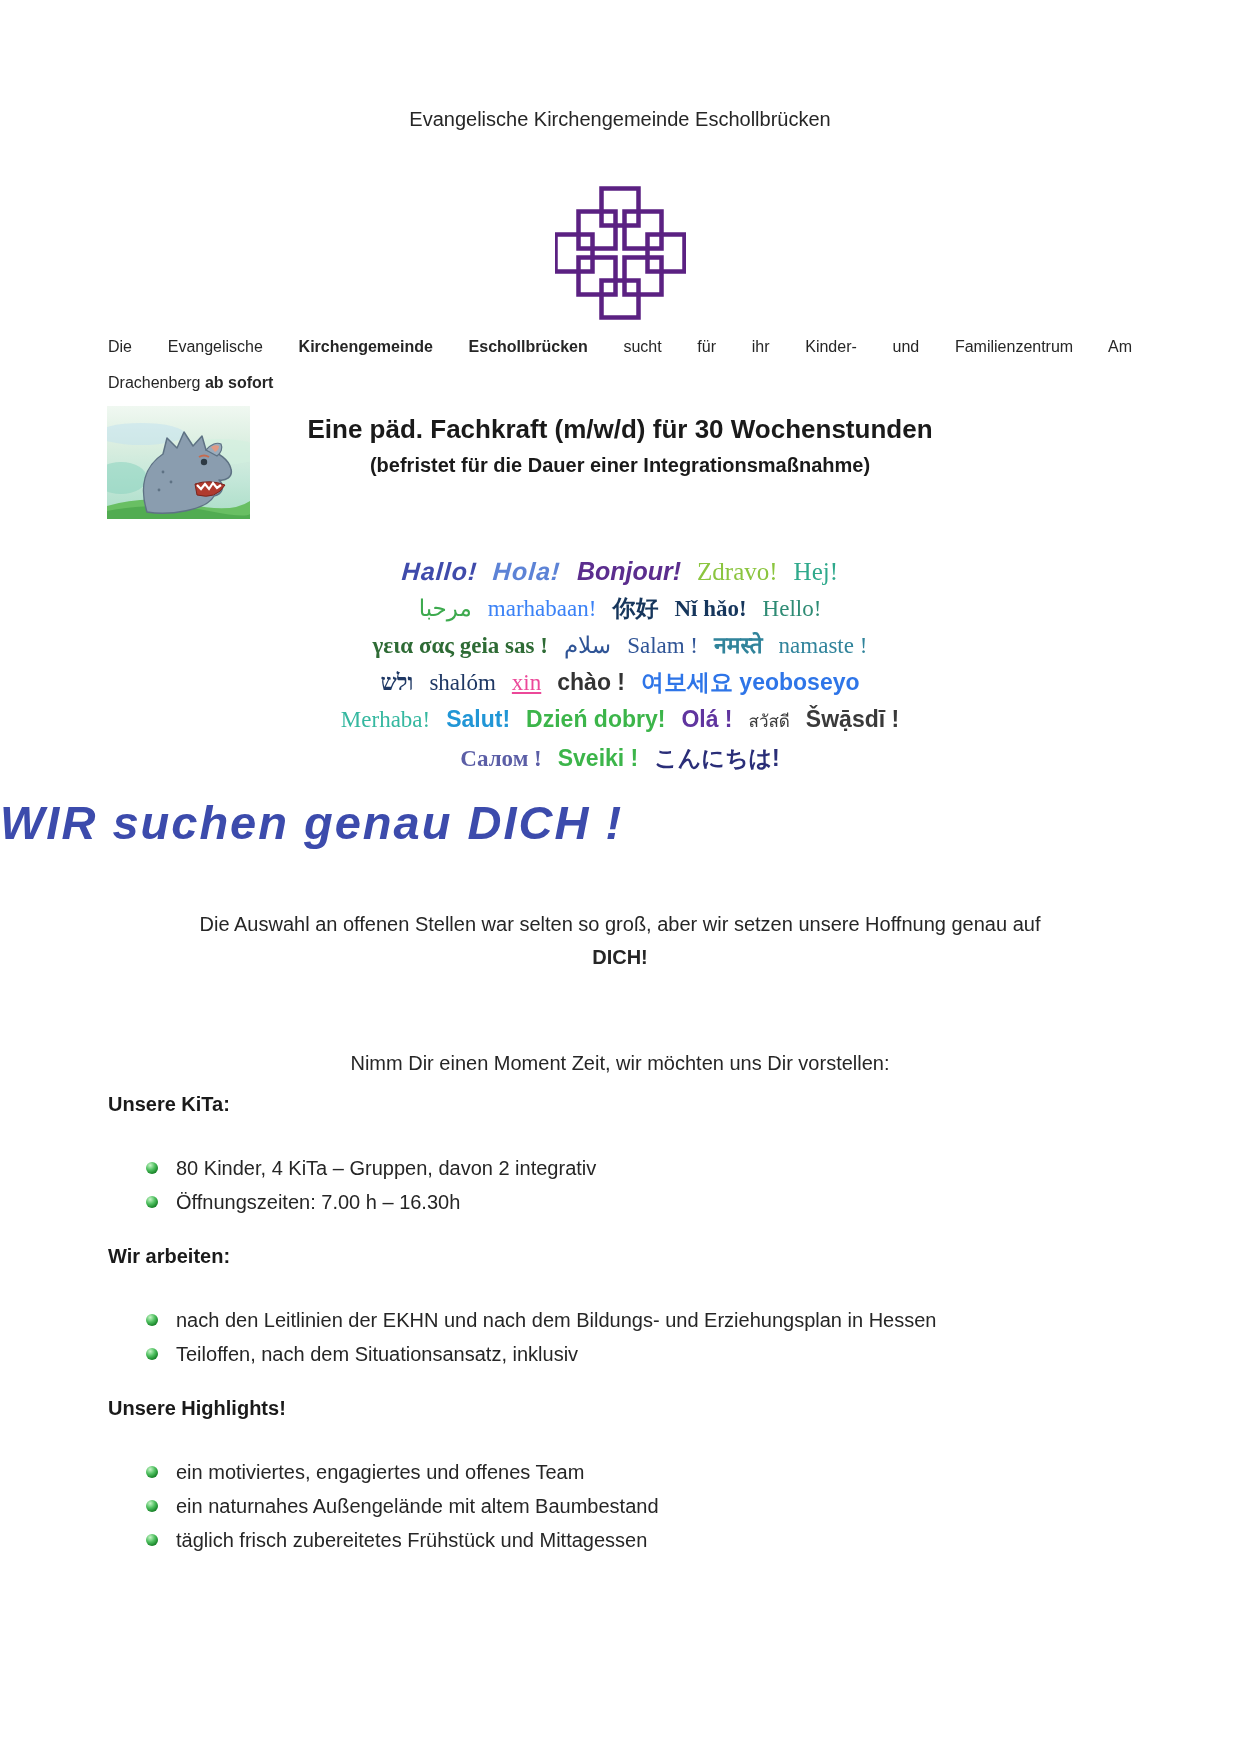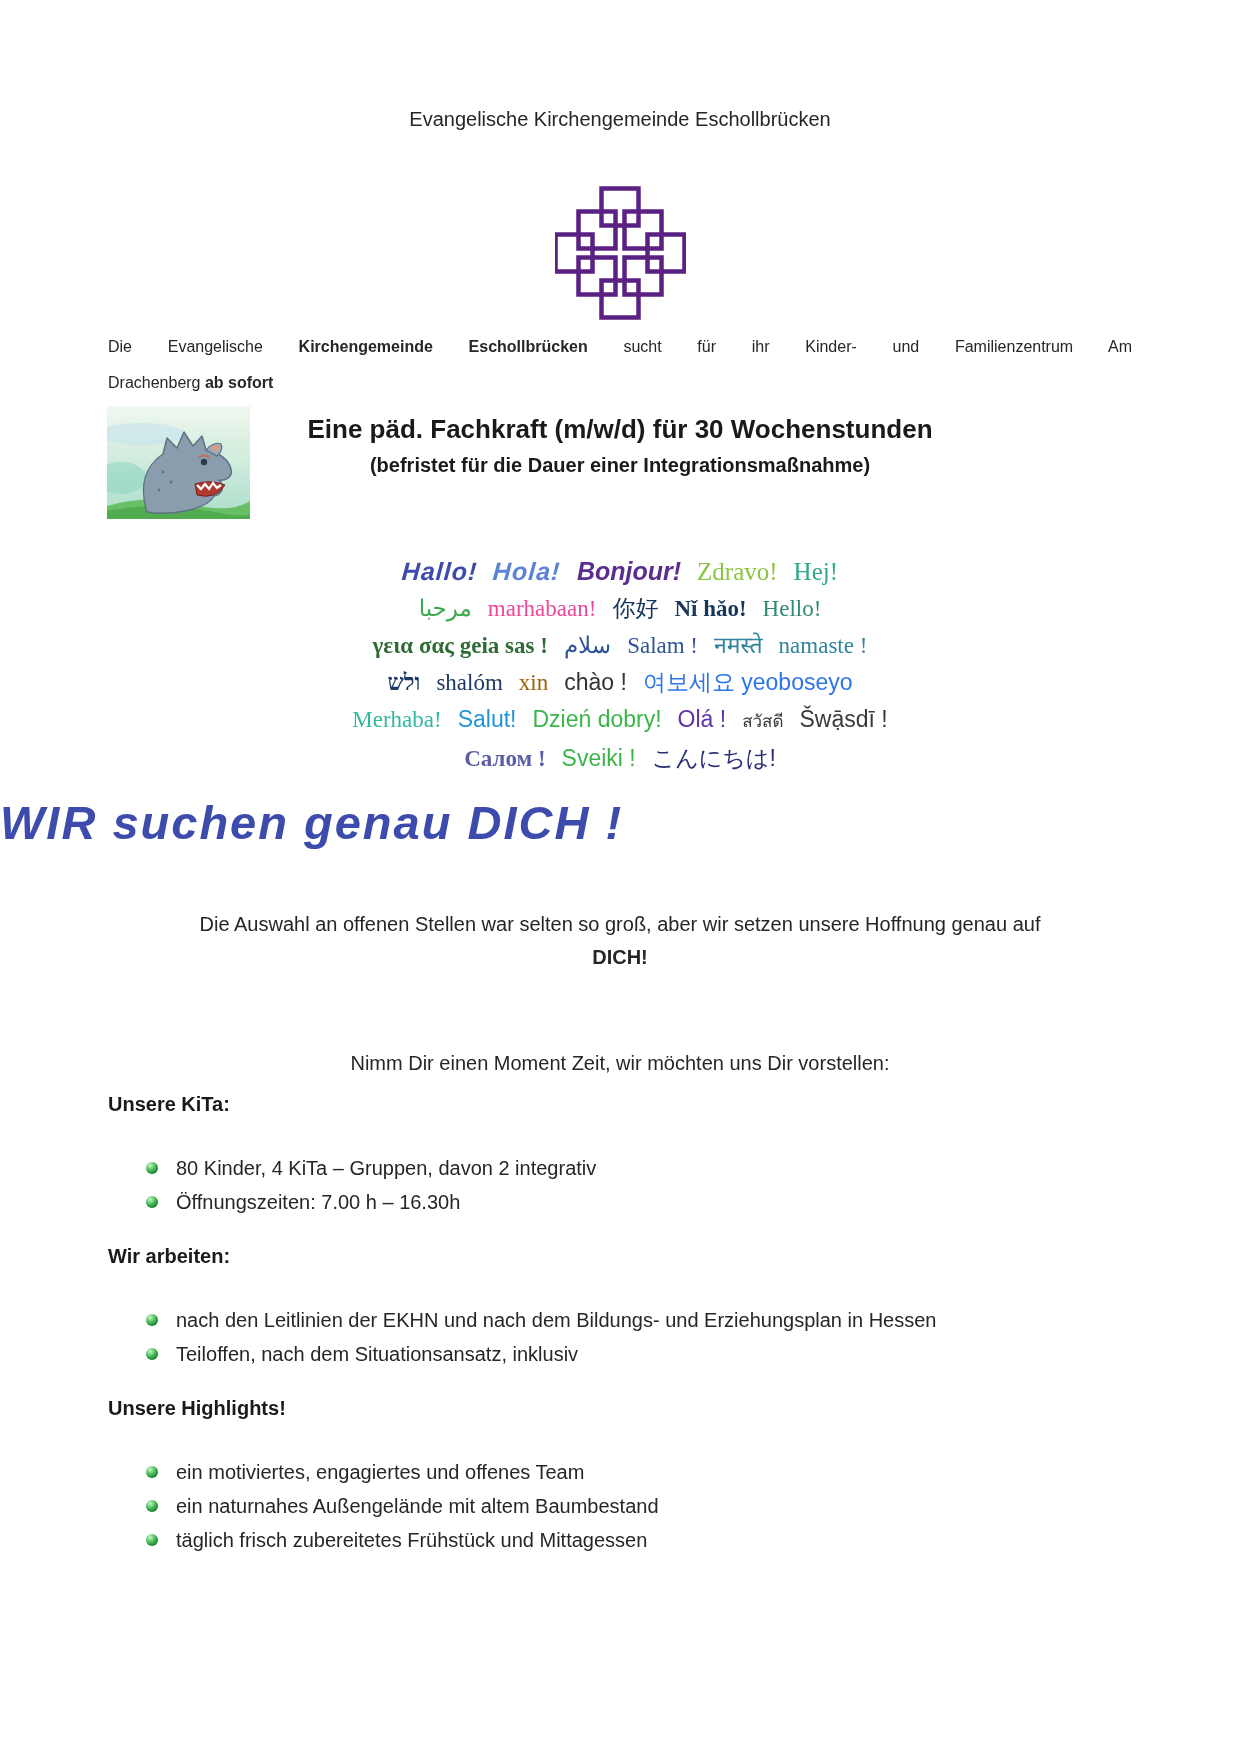--- a/index.html
+++ b/index.html
@@ -29,21 +29,21 @@
   .intro b{ font-weight:700; }
   .dragon-wrap{ position:absolute; top:406px; left:107px; width:143px; height:113px; }
   .job-block{ position:absolute; top:413px; left:0; width:1240px; text-align:center; }
   .job-title{ font-size:26px; font-weight:700; line-height:32px; color:#1a1a1a; }
   .job-subtitle{ font-size:20px; font-weight:700; line-height:26px; margin-top:7px; color:#1a1a1a; }
   .greetings{ position:absolute; top:553px; left:0; width:1240px; text-align:center; }
   .g-line{ line-height:36px; font-size:23px; white-space:nowrap; }
   .g-line .gw{ margin:0 8px; }
   .gw.sf{ font-family:"Liberation Serif","DejaVu Serif",serif; }
   .gw.sfb{ font-family:"Liberation Serif","DejaVu Serif",serif; font-weight:700; }
-  .gw.b{ font-weight:400; }
+  .gw.b{ font-weight:700; }
   .gw.bi{ font-weight:700; font-style:italic; }
   .gw.sc{ font-weight:700; font-style:italic; letter-spacing:1px; transform:skewX(-4deg); display:inline-block; }
   .gw.sm{ font-size:17px; }
   .gw.ltr{ unicode-bidi:bidi-override; direction:ltr; }
   .headline{
     position:absolute; top:795px; left:0; width:1220px; 
     font-size:47px; font-weight:700; font-style:italic; letter-spacing:2px;
     color:var(--headline-blue);
   }
   .pitch{
@@ -124,23 +124,23 @@
     </svg>
   </div>
 
   <div class="job-block">
     <div class="job-title">Eine päd. Fachkraft (m/w/d) für 30 Wochenstunden</div>
     <div class="job-subtitle">(befristet für die Dauer einer Integrationsmaßnahme)</div>
   </div>
 
   <div class="greetings">
       <div class="g-line" style="font-size: 25px;"><span class="gw sc" style="color: rgb(63, 75, 171);">Hallo!</span><span class="gw sc" style="color: rgb(93, 131, 214);">Hola!</span><span class="gw bi" style="color: rgb(91, 45, 142);">Bonjour!</span><span class="gw sf" style="color: rgb(139, 197, 63);">Zdravo!</span><span class="gw sf" style="color: rgb(47, 169, 140);">Hej!</span></div>
-      <div class="g-line" style="font-size: 23px;"><span class="gw sf" style="color: rgb(61, 170, 78);">مرحبا</span><span class="gw sf" style="color: #ec4899;">marhabaan!</span><span class="gw b" style="color: rgb(22, 54, 92);">你好</span><span class="gw sfb" style="color: rgb(22, 54, 92);">Nǐ hǎo!</span><span class="gw sf" style="color: rgb(46, 139, 116);">Hello!</span></div>
+      <div class="g-line" style="font-size: 23px;"><span class="gw sf" style="color: rgb(61, 170, 78);">مرحبا</span><span class="gw sf" style="color: #3b82f6;">marhabaan!</span><span class="gw b" style="color: rgb(22, 54, 92);">你好</span><span class="gw sfb" style="color: rgb(22, 54, 92);">Nǐ hǎo!</span><span class="gw sf" style="color: rgb(46, 139, 116);">Hello!</span></div>
       <div class="g-line" style="font-size: 23px;"><span class="gw sfb" style="color: rgb(46, 107, 53);">γεια σας geia sas !</span><span class="gw sf" style="color: rgb(47, 84, 150);">سلام</span><span class="gw sf" style="color: rgb(47, 84, 150);">Salam !</span><span class="gw b" style="color: rgb(49, 132, 155);">नमस्ते</span><span class="gw sf" style="color: rgb(49, 132, 155);">namaste !</span></div>
-      <div class="g-line" style="font-size: 23px;"><span class="gw sfb ltr" style="color: rgb(31, 56, 100);">שלו</span><span class="gw sf" style="color: rgb(31, 56, 100);">shalóm</span><span class="gw sf" style="color: #a16207;">xin</span><span class="gw b" style="color: rgb(51, 51, 51);">chào !</span><span class="gw b" style="color: rgb(46, 117, 232);">여보세요 yeoboseyo</span></div>
+      <div class="g-line" style="font-size: 23px;"><span class="gw sfb ltr" style="color: rgb(31, 56, 100);">שלו</span><span class="gw sf" style="color: rgb(31, 56, 100);">shalóm</span><span class="gw sf" style="color: #ec4899; text-decoration: underline;">xin</span><span class="gw b" style="color: rgb(51, 51, 51);">chào !</span><span class="gw b" style="color: rgb(46, 117, 232);">여보세요 yeoboseyo</span></div>
       <div class="g-line" style="font-size: 23px;"><span class="gw sf" style="color: rgb(53, 184, 160);">Merhaba!</span><span class="gw b" style="color: rgb(33, 150, 214);">Salut!</span><span class="gw b" style="color: rgb(60, 181, 74);">Dzień dobry!</span><span class="gw b" style="color: rgb(96, 53, 159);">Olá !</span><span class="gw sm" style="color: rgb(58, 58, 58);">สวัสดี</span><span class="gw b" style="color: rgb(58, 58, 58);">Šwạ̄sdī !</span></div>
       <div class="g-line" style="font-size: 23px;"><span class="gw sfb" style="color: rgb(91, 94, 166);">Салом !</span><span class="gw b" style="color: rgb(60, 181, 74);">Sveiki !</span><span class="gw b" style="color: rgb(42, 46, 120);">こんにちは!</span></div>
     </div>
 
   <div class="headline">WIR suchen genau DICH !</div>
 
   <div class="pitch">
     <div>Die Auswahl an offenen Stellen war selten so groß, aber wir setzen unsere Hoffnung genau auf</div>
     <div class="strong">DICH!</div>
   </div>

